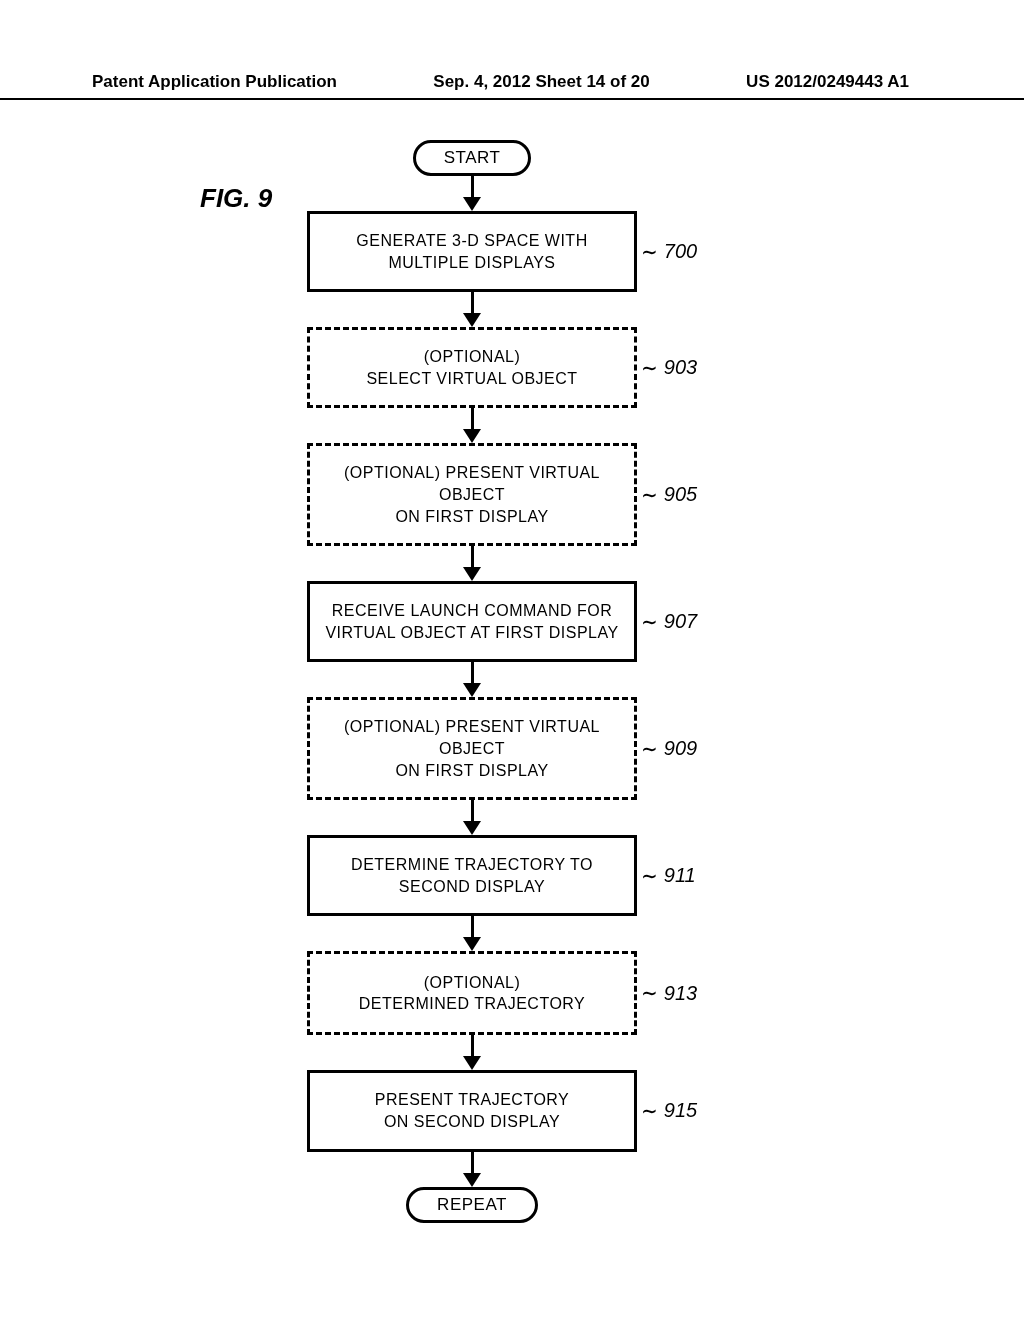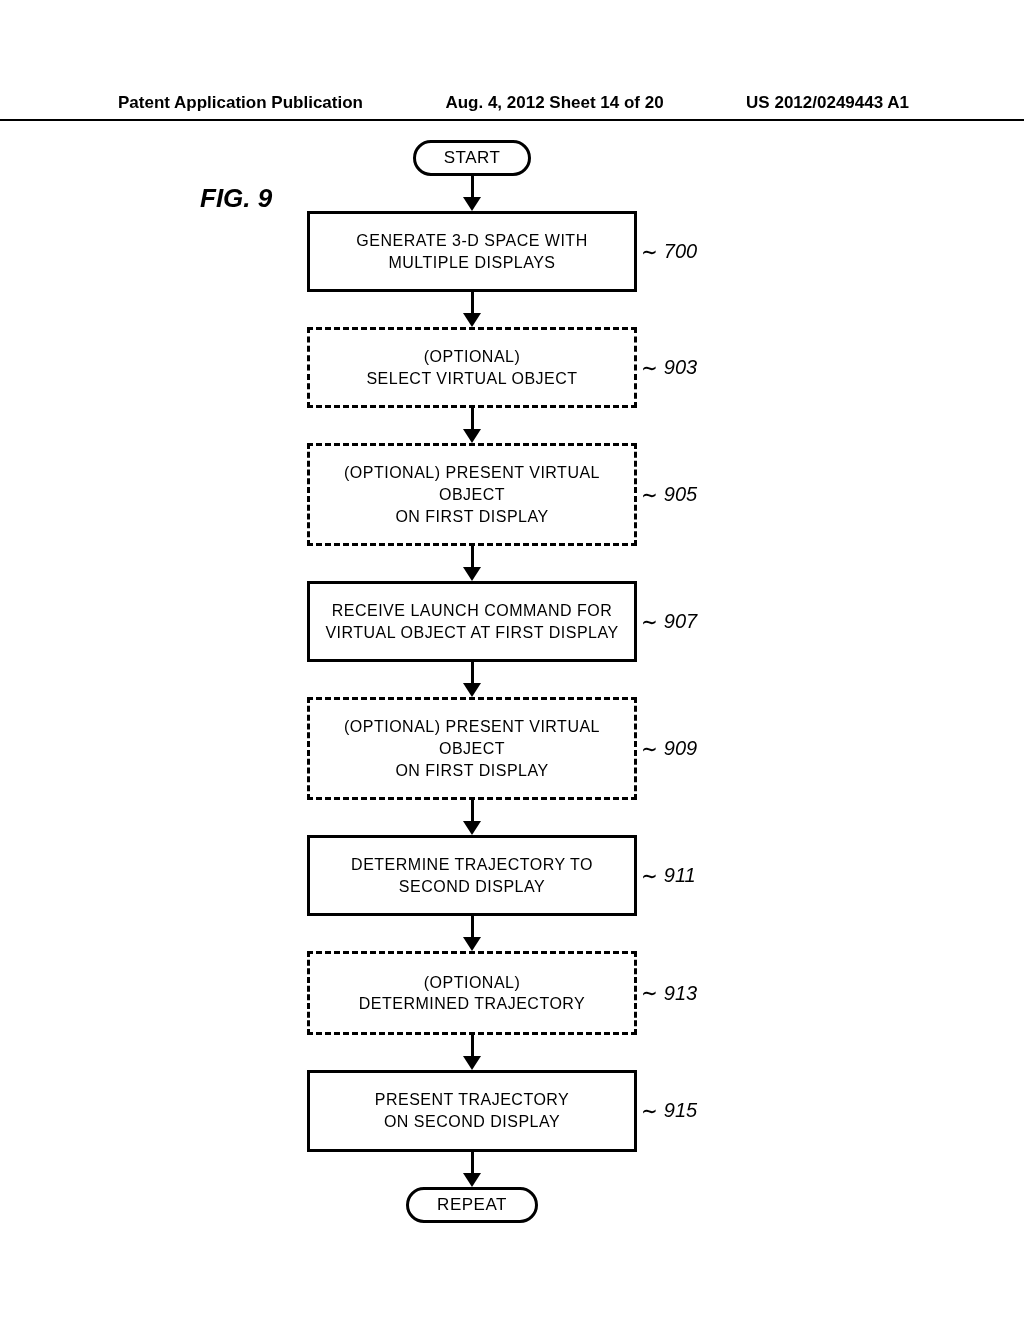--- a/index.html
+++ b/index.html
@@ -10,24 +10,24 @@
     width: 1024px;
   }
   .page {
     position: relative;
     width: 1024px;
     height: 1320px;
     box-sizing: border-box;
   }
   .header {
     position: absolute;
-    top: 93px;
+    top: 72px;
     left: 0;
     width: 1024px;
-    padding: 0 115px 6px 118px;
+    padding: 0 115px 6px 92px;
     box-sizing: border-box;
     display: flex;
     align-items: flex-end;
     justify-content: space-between;
     border-bottom: 2px solid #000;
   }
   .header .left { font-weight: bold; font-size: 17px; }
   .header .center { font-weight: bold; font-size: 17px; }
   .header .right { font-weight: bold; font-size: 17px; }
   .fig-label {
@@ -114,21 +114,21 @@
     transform: scaleY(1.2);
   }
 </style>
 </head>
 <body>
 
 <div class="page">
 
   <div class="header">
     <span class="left">Patent Application Publication</span>
-    <span class="center">Aug. 4, 2012   Sheet 14 of 20</span>
+    <span class="center">Sep. 4, 2012   Sheet 14 of 20</span>
     <span class="right">US 2012/0249443 A1</span>
   </div>
 
   <div class="fig-label">FIG. 9</div>
 
   <div class="flow">
 
     <div class="terminal">START</div>
 
     <div class="arrow-wrap">

